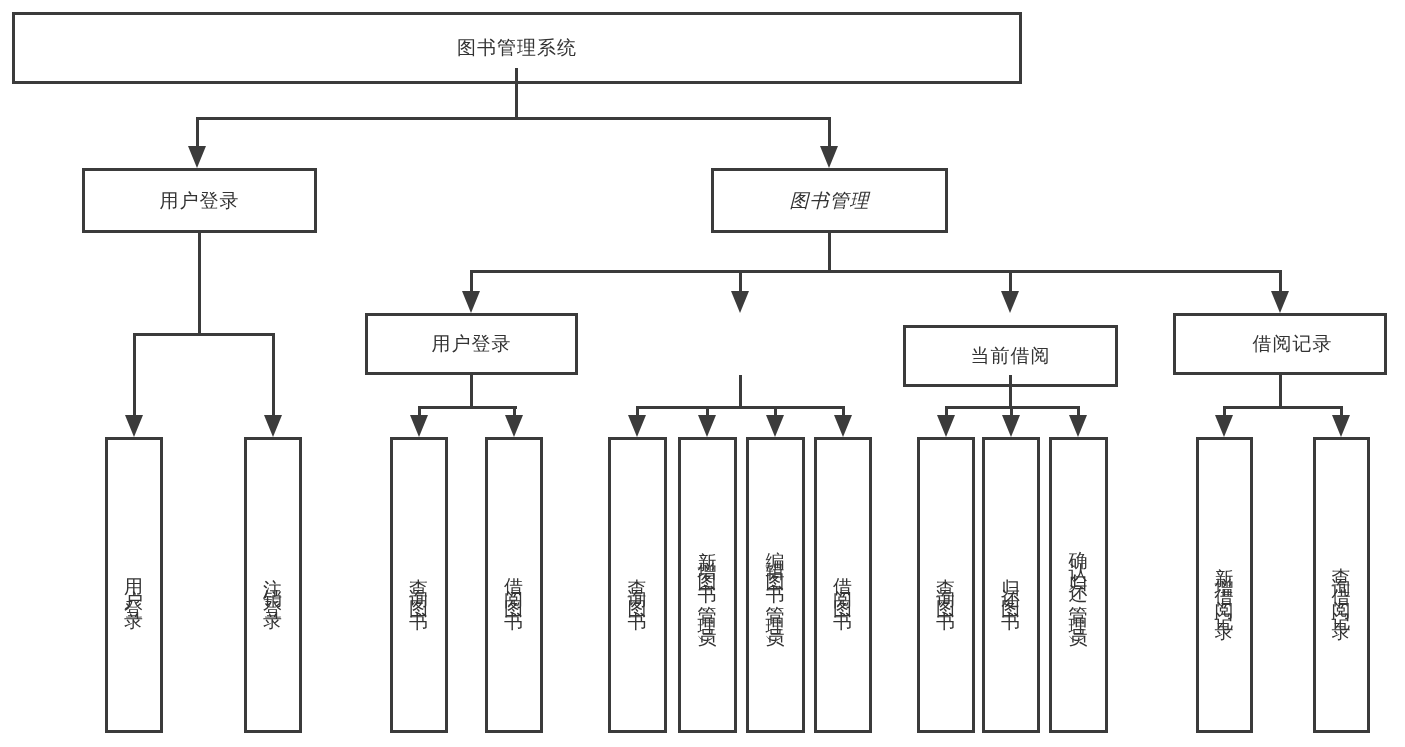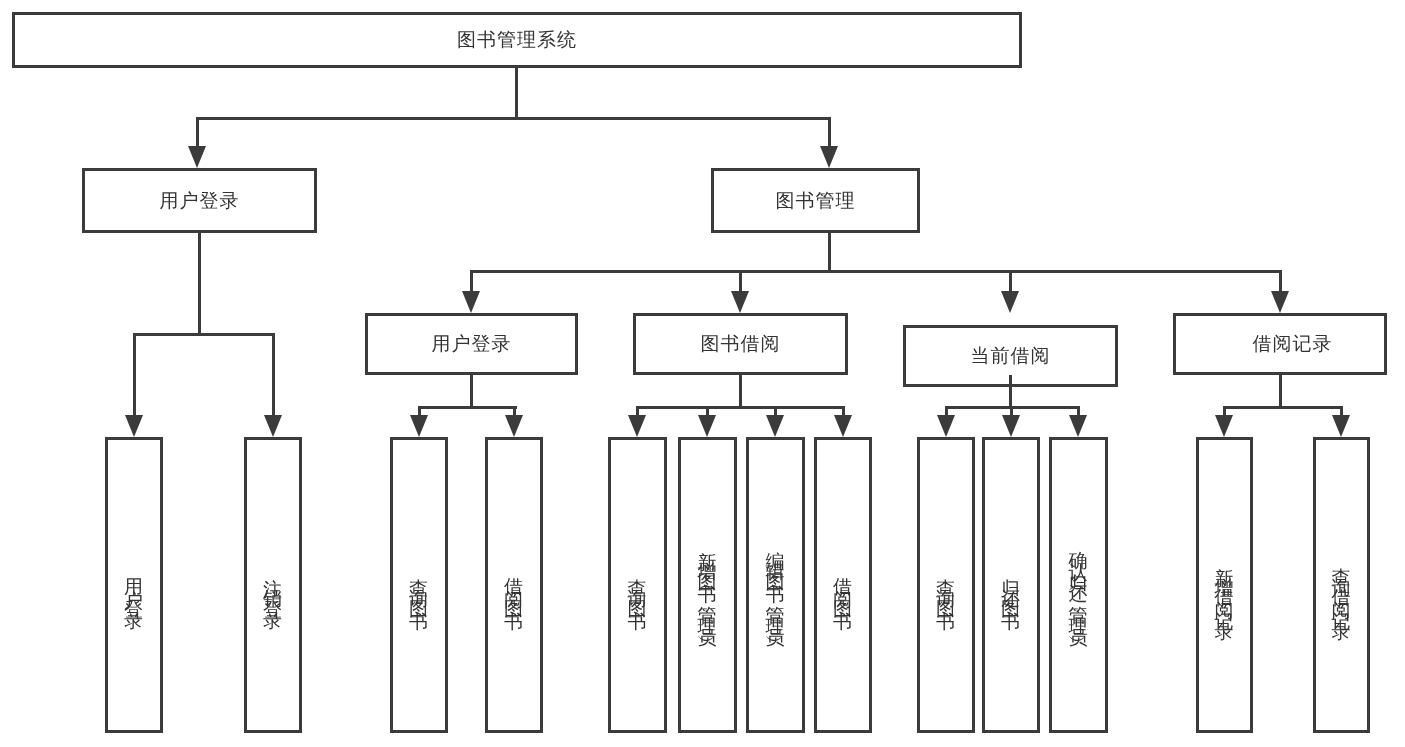--- a/index.html
+++ b/index.html
@@ -55,27 +55,26 @@
     color: #b9acac;
     letter-spacing: 1px;
     white-space: nowrap;
   }
 </style>
 </head>
 <body>
 
 <div class="canvas">
 
-  <div class="box h" style="left:12px; top:12px; width:1010px; height:56px;">图书管理系统</div>
+  <div class="box h" style="left:12px; top:12px; width:1010px; height:72px;">图书管理系统</div>
 
   <div class="box h" style="left:82px; top:168px; width:235px; height:65px;">用户登录</div>
-  <div class="box h" style="left:711px; top:168px; width:209px; height:65px;">图书管理</div>
+  <div class="box h" style="left:711px; top:168px; width:237px; height:65px;font-style:italic;">图书管理</div>
 
   <div class="box h" style="left:365px; top:313px; width:213px; height:62px;">用户登录</div>
-  <div class="box h" style="left:633px; top:313px; width:215px; height:62px;">图书借阅</div>
   <div class="box h" style="left:903px; top:325px; width:215px; height:62px;">当前借阅</div>
   <div class="box h" style="left:1173px; top:313px; width:214px; height:62px;padding-left:25px;">借阅记录</div>
 
   <div class="box v" style="left:105px; top:437px; width:58px; height:296px;">用户登录</div>
   <div class="box v" style="left:244px; top:437px; width:58px; height:296px;">注销登录</div>
 
   <div class="box v" style="left:390px; top:437px; width:58px; height:296px;">查询图书</div>
   <div class="box v" style="left:485px; top:437px; width:58px; height:296px;">借阅图书</div>
 
   <div class="box v" style="left:608px; top:437px; width:59px; height:296px;">查询图书</div>

